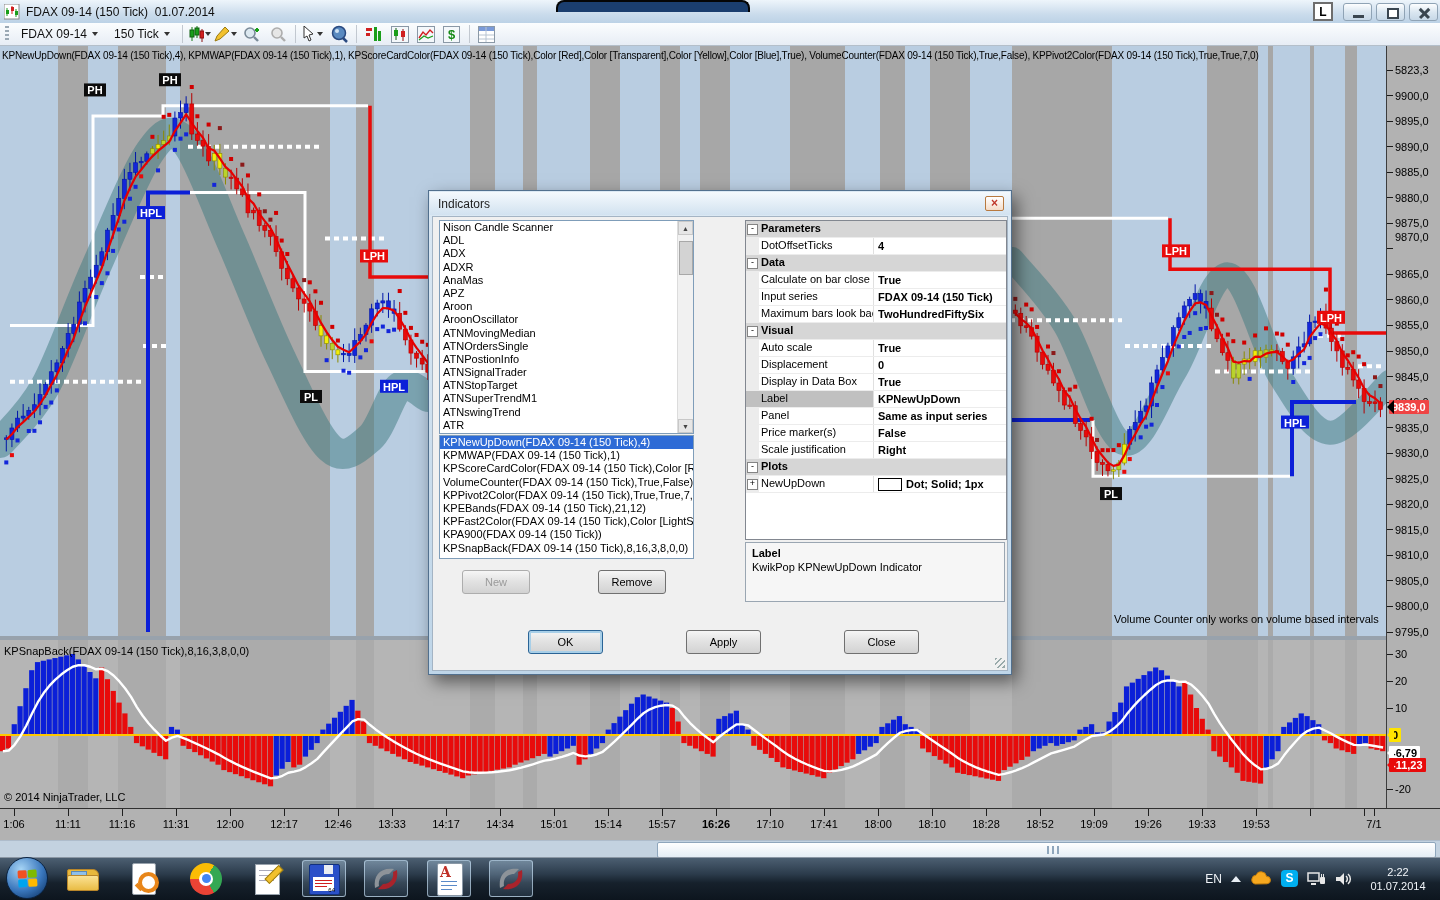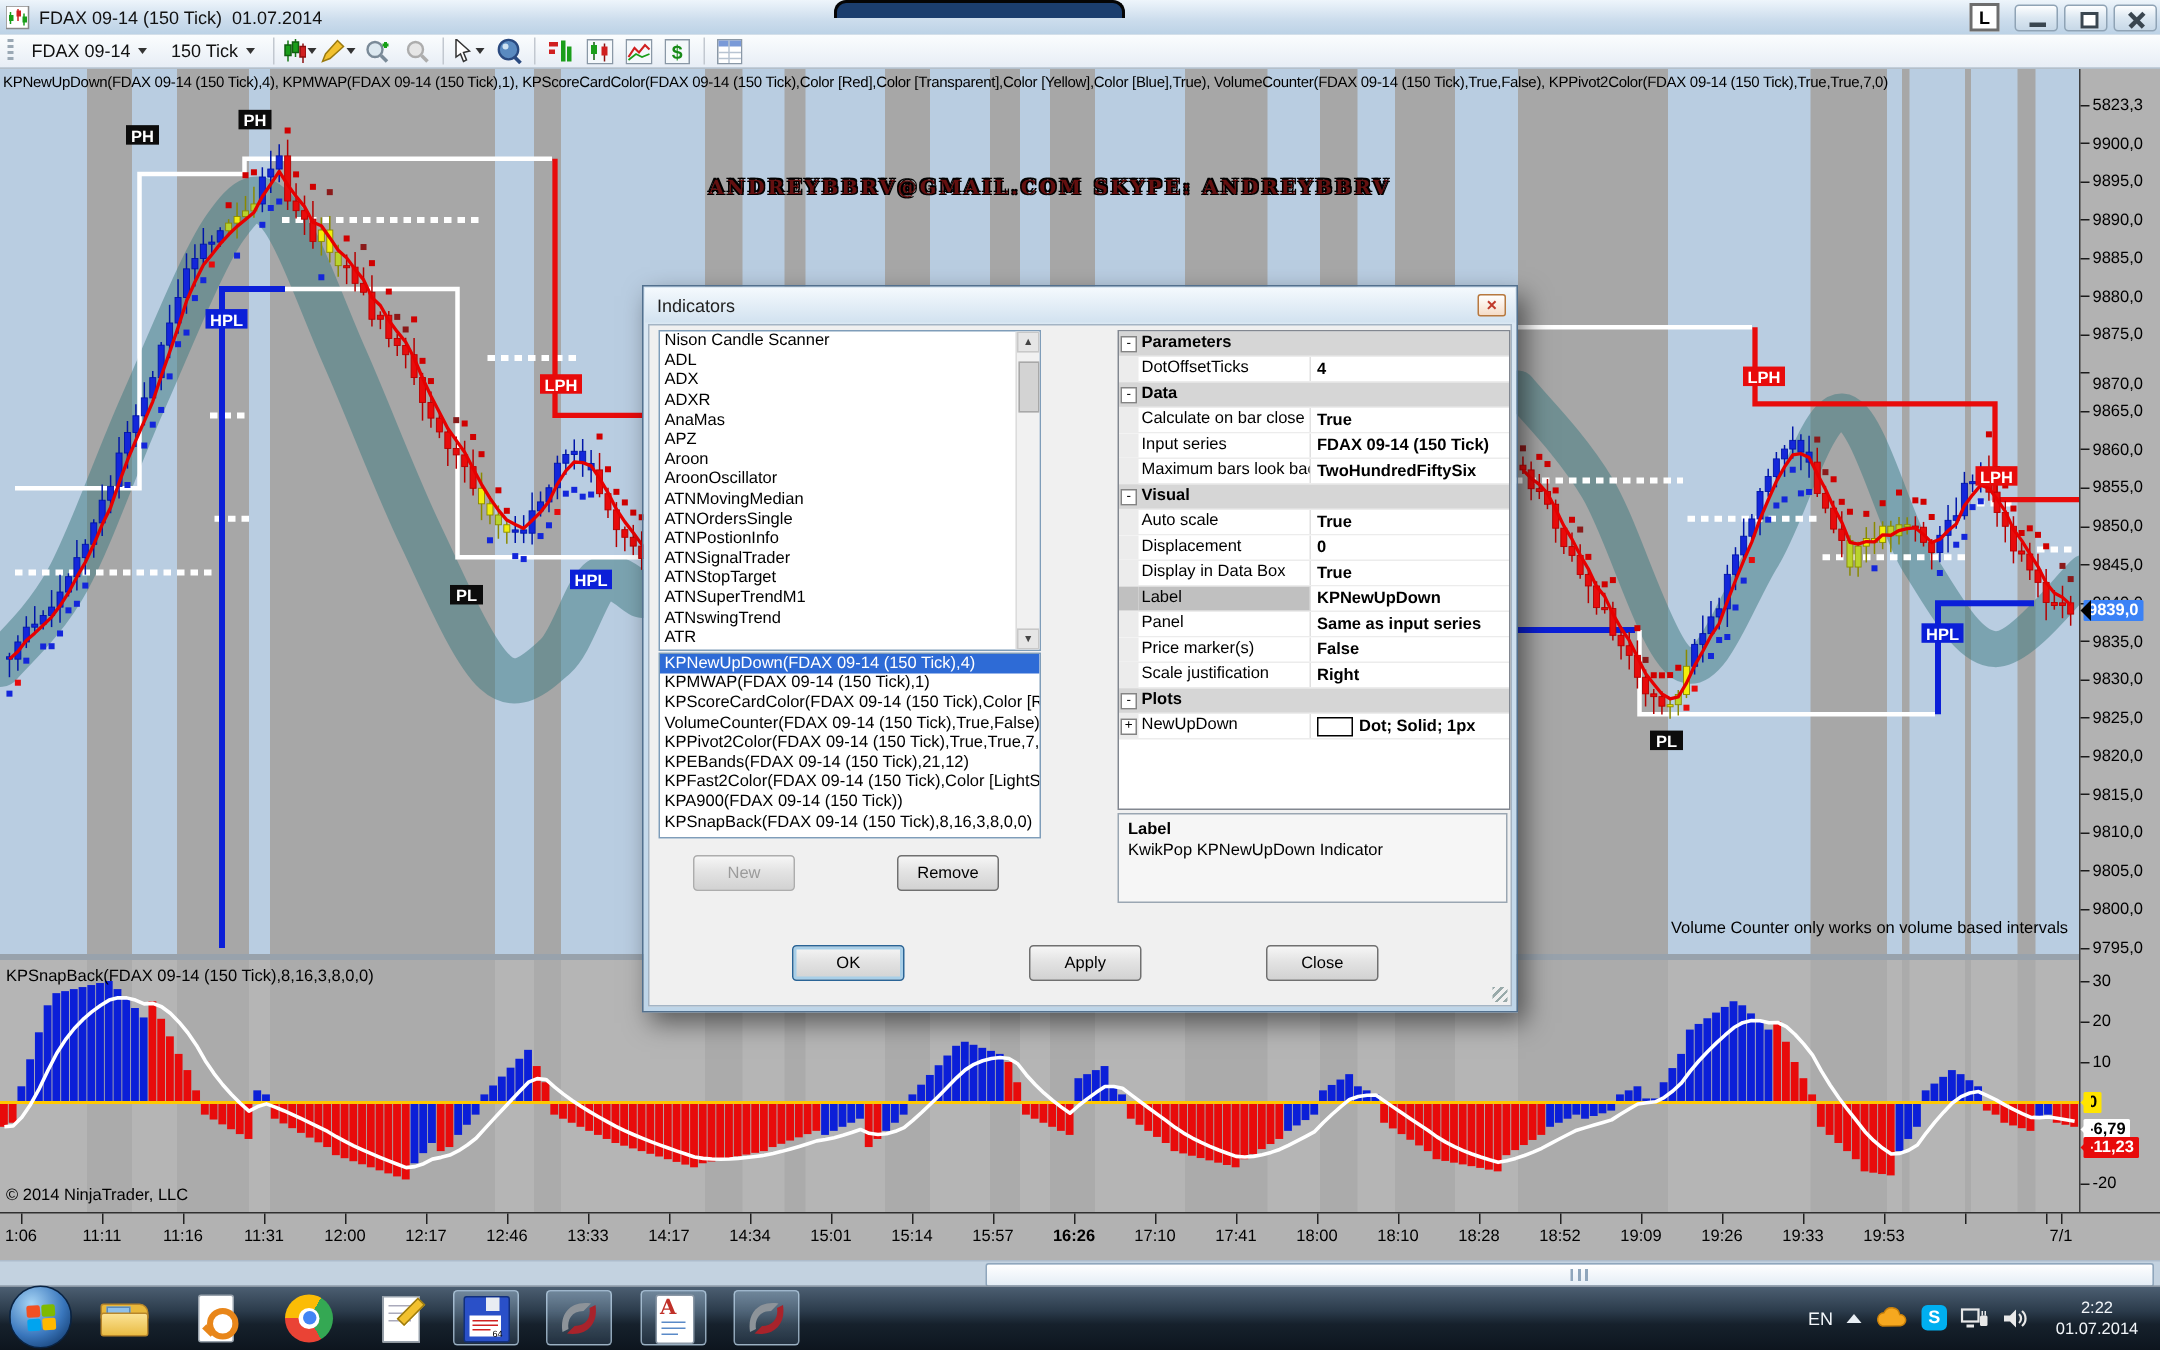--- a/index.html
+++ b/index.html
@@ -996,21 +996,20 @@
         <rect x="1356.8823529411764" y="689" width="5.223529411764706" height="10.799999999999955" fill="#0b1fd8"></rect>
         <rect x="1362.7058823529412" y="689" width="5.223529411764706" height="8.100000000000023" fill="#0b1fd8"></rect>
         <rect x="1368.5294117647059" y="689" width="5.223529411764706" height="13.5" fill="#e80b0b"></rect>
         <rect x="1374.3529411764705" y="689" width="5.223529411764706" height="14.850000000000023" fill="#e80b0b"></rect>
         <rect x="1380.1764705882351" y="689" width="5.223529411764706" height="16.200000000000045" fill="#e80b0b"></rect>
         <rect x="0" y="688" width="1386" height="2" fill="#ffc800"></rect>
         <polyline points="2.911764705882353,705.2 8.735294117647058,704.606 14.558823529411764,698.79668 20.382352941176467,690.3054104 26.205882352941174,679.722220112 32.029411764705884,667.50733168736 37.85294117647059,656.1977187161408 43.6764705882353,647.0792205985898 49.5,639.6697920669001 55.3235294117647,633.5934378121821 61.14705882352941,628.556881493502 66.97058823529412,624.3313675649315 72.79411764705881,620.7384667006467 78.61764705882352,619.1240040265044 84.44117647058823,619.2507231406734 90.26470588235293,620.7355640497252 96.08823529411764,623.2797399587857 101.91176470588235,622.8881971678528 107.73529411764704,625.1567937909252 113.55882352941175,629.5002991569216 119.38235294117646,635.4622333423989 125.20588235294116,642.4885420070711 131.02941176470588,650.9390627655155 136.85294117647058,661.0944689571021 142.67647058823528,669.7284857865396 148.5,677.175818913501 154.3235294117647,683.6975387525307 160.1470588235294,689.497280226974 165.97058823529412,694.7338785770397 171.7941176470588,691.690425290091 177.6176470588235,689.910531726271 183.44117647058823,692.0862147464914 189.26470588235293,694.4762475022633 195.08823529411762,697.0334730517653 200.91176470588235,699.7211089803769 206.73529411764704,702.510465004694 212.55882352941174,705.3791627036613 218.38235294117646,708.3097469088558 224.20588235294116,711.7836025889076 230.02941176470586,714.9387100193479 235.85294117647058,717.8451938150913 241.67647058823528,720.5577511757713 247.49999999999997,723.1190459171016 253.3235294117647,725.5623558153393 259.14705882352945,727.9136375359647 264.97058823529414,730.1931372780524 270.79411764705884,732.4166470768808 276.61764705882354,731.774984719967 282.44117647058823,729.7894880815743 288.2647058823529,726.755800703628 294.0882352941177,725.5775245488298 299.9117647058824,724.0644691480873 305.7352941176471,721.102285935508 311.55882352941177,717.3067830296962 317.38235294117646,712.8612907631631 323.20588235294116,706.4238067952672 329.0294117647059,700.0957693003085 334.8529411764706,693.8531000542406 340.6764705882353,687.6770180423076 346.5,681.552874073 352.3235294117647,675.46924177694 358.1470588235294,673.1000085860131 363.97058823529414,673.6280066970903 369.79411764705884,678.7918452237304 375.61764705882354,683.4136392745097 381.44117647058823,687.6126386341176 387.2647058823529,691.4818581346117 393.0882352941177,695.0938493449971 398.9117647058824,698.5052024890978 404.7352941176471,701.7600579414963 410.55882352941177,704.892845194367 416.38235294117646,707.7324192516063 422.20588235294116,710.3432870162529 428.0294117647059,712.7757638726773 433.8529411764706,715.0690958206883 439.6764705882353,717.2538947401368 445.5,719.3540378973067 451.3235294117647,721.3881495598993 457.1470588235294,723.3707566567215 462.97058823529414,725.3131901922427 468.79411764705884,726.2342883499493 474.61764705882354,726.698173484389 480.44117647058823,726.8054324606805 486.2647058823529,726.6345230336166 492.0882352941176,726.2466422519352 497.9117647058824,725.6895238136524 503.7352941176471,725.0004000032202 509.55882352941177,724.2083120025118 515.3823529411765,722.9964833619592 521.2058823529411,721.5760570223282 527.0294117647059,719.992924477416 532.8529411764705,718.2828810923845 538.6764705882352,716.4738472520598 544.4999999999999,714.5876008566067 550.3235294117646,713.7103286681532 556.1470588235294,712.4320563611595 561.970588235294,710.8410039617045 567.7941176470588,709.0059830901295 573.6176470588234,706.9806668103009 579.4411764705882,709.5589201120348 585.2647058823529,710.3819576873871 591.0882352941176,709.8359269961619 596.9117647058823,708.2220230570064 602.735294117647,705.7751779844649 608.5588235294117,700.8966388278826 614.3823529411765,695.6657782857485 620.2058823529411,690.1601070628838 626.0294117647059,684.4400835090494 631.8529411764705,678.5528651370585 637.6764705882352,672.5352348069057 643.4999999999999,667.2474831493864 649.3235294117646,663.5685368565214 655.1470588235294,661.1444587480867 660.970588235294,659.6991778235076 666.7941176470588,659.017358702336 672.6176470588234,659.673539787822 678.4411764705882,663.1553610345012 684.2647058823529,670.623181606911 690.0882352941176,677.0420816533905 695.9117647058823,682.6428236896446 701.735294117647,687.6054024779228 707.5588235294117,692.0702139327798 713.3823529411764,696.1467668675682 719.2058823529411,691.0104781567032 725.0294117647059,686.4101729622286 730.8529411764705,682.2279349105382 736.6764705882352,678.3717892302199 742.4999999999999,678.3339955995715 748.3235294117646,679.4925165676657 754.1470588235294,683.9601629227793 759.970588235294,688.3359270797679 765.7941176470588,692.640023122219 771.6176470588234,696.8882180353307 777.4411764705882,701.0928100675579 783.2647058823529,705.5603918526953 789.0882352941176,709.3845342165308 794.9117647058823,712.7067938317512 800.735294117647,715.6375849030517 806.5588235294117,718.2630305100946 812.3823529411764,720.6503066550166 818.2058823529411,722.8518106194844 824.0294117647059,724.9084122831978 829.8529411764705,725.3245615808943 835.6764705882352,724.9066580330975 841.4999999999999,723.8381932658161 847.3235294117646,722.2622907473366 853.1470588235294,720.2905867829226 858.970588235294,717.5646576906796 864.7941176470588,714.64643299873 870.6176470588234,711.5782177390095 876.4411764705882,708.3930098364274 882.2647058823528,702.3445476724133 888.0882352941176,696.8347471844825 893.9117647058823,691.7451028038963 899.735294117647,686.9831801870391 905.5588235294117,685.0508805458905 911.3823529411764,684.1376868257946 917.2058823529411,684.0193957241198 923.0294117647059,688.0851286648134 928.8529411764705,692.0880003585545 934.6764705882352,696.0418402796724 940.4999999999999,699.9574354181445 946.3235294117646,703.8431996261528 952.1470588235294,707.7056957083992 957.970588235294,711.9064426525513 963.7941176470588,715.4375966975615 969.6176470588234,718.4464682812408 975.4411764705882,721.0479595450821 981.2647058823528,723.3316941594497 987.0882352941176,725.367578587228 992.9117647058823,727.2101398694664 998.735294117647,728.9019090981838 1004.5588235294117,727.8454890965834 1010.3823529411764,726.278981495335 1016.2058823529411,724.3146055663613 1022.0294117647059,722.0398923417619 1027.8529411764707,719.5231160265743 1033.6764705882354,716.3720305007279 1039.5,713.3201837905677 1045.3235294117646,710.3457433566429 1051.1470588235295,707.4316798181815 1056.9705882352941,705.7527102581815 1062.7941176470588,704.0471140013816 1068.6176470588236,702.3207489210777 1074.4411764705883,700.5781841584405 1080.264705882353,696.8429836435836 1086.0882352941176,693.3355272419952 1091.9117647058824,690.0057112487563 1097.735294117647,689.19045477403 1103.5588235294117,688.5545547237433 1109.3823529411766,685.6825526845198 1115.2058823529412,681.3633910939254 1121.0294117647059,675.9154450532618 1126.8529411764707,668.1020471415443 1132.6764705882354,661.1759967704045 1138.5,654.9420774809155 1144.3235294117646,649.2480204351141 1150.1470588235295,643.975055939389 1155.9705882352941,639.0305436327234 1161.7941176470588,635.7678240335242 1167.6176470588236,634.410902746149 1173.4411764705883,634.5405041419962 1179.264705882353,635.829593230757 1185.0882352941176,635.6470827199905 1190.9117647058824,638.4747245215925 1196.735294117647,643.6502851268422 1202.5588235294117,650.0632223989369 1208.3823529411766,657.4413134711708 1214.2058823529412,667.9482245075133 1220.0294117647059,677.3316151158604 1225.8529411764707,685.838659790371 1231.6764705882354,693.6621546364894 1237.5,700.9524806164618 1243.3235294117646,708.4209348808402 1249.1470588235295,714.4443292070554 1254.9705882352941,719.3405767815032 1260.7941176470588,723.3576498895725 1266.6176470588236,722.9269669138665 1272.4411764705883,720.809034192816 1278.264705882353,717.3750466703964 1284.0882352941176,709.3505364029091 1289.9117647058824,702.1014183942692 1295.735294117647,695.4571063475299 1301.5588235294117,689.2845429510734 1307.3823529411766,685.0639435018372 1313.2058823529412,682.6628759314331 1319.0294117647059,681.6810432265178 1324.8529411764707,684.4792137166838 1330.6764705882354,687.2557866990134 1336.5,690.6095136252304 1342.3235294117646,693.6214206276798 1348.1470588235295,696.3667080895902 1353.9705882352941,698.9040323098803 1359.7941176470588,699.1011452017067 1365.6176470588236,698.6608932573312 1371.4411764705883,699.5054967407184 1377.264705882353,700.4612874577604 1383.0882352941176,701.503804217053" fill="none" stroke="#ffffff" stroke-width="2.4" stroke-linejoin="round"></polyline>
       </svg>
     <div class="indline">KPNewUpDown(FDAX 09-14 (150 Tick),4), KPMWAP(FDAX 09-14 (150 Tick),1), KPScoreCardColor(FDAX 09-14 (150 Tick),Color [Red],Color [Transparent],Color [Yellow],Color [Blue],True), VolumeCounter(FDAX 09-14 (150 Tick),True,False), KPPivot2Color(FDAX 09-14 (150 Tick),True,True,7,0)</div>
     <div class="wm">
-      <div class="wm2">ANDREYBBRV@GMAIL.COM   SKYPE: ANDREYBBRV</div>
     </div>
     <div class="note">Volume Counter only works on volume based intervals</div>
     <div class="p2label">KPSnapBack(FDAX 09-14 (150 Tick),8,16,3,8,0,0)</div>
     <div class="copyright">© 2014 NinjaTrader, LLC</div>
   </div>
 
   <div class="vaxis" id="vaxis">
       <div class="vtick" style="top: 23.5px;"></div>
       <div class="vlab" style="top: 18px;">5823,3</div>
       <div class="vtick" style="top: 49.0455px;"></div>
@@ -1019,21 +1018,21 @@
       <div class="vlab" style="top: 69.091px;">9895,0</div>
       <div class="vtick" style="top: 100.136px;"></div>
       <div class="vlab" style="top: 94.6365px;">9890,0</div>
       <div class="vtick" style="top: 125.682px;"></div>
       <div class="vlab" style="top: 120.182px;">9885,0</div>
       <div class="vtick" style="top: 151.227px;"></div>
       <div class="vlab" style="top: 145.727px;">9880,0</div>
       <div class="vtick" style="top: 176.773px;"></div>
       <div class="vlab" style="top: 171.273px;">9875,0</div>
       <div class="vtick" style="top: 202.319px;"></div>
-      <div class="vlab" style="top: 204px;">9870,0</div>
+      <div class="vlab" style="top: 185px;">9870,0</div>
       <div class="vtick" style="top: 227.864px;"></div>
       <div class="vlab" style="top: 222.364px;">9865,0</div>
       <div class="vtick" style="top: 253.41px;"></div>
       <div class="vlab" style="top: 247.91px;">9860,0</div>
       <div class="vtick" style="top: 278.955px;"></div>
       <div class="vlab" style="top: 273.455px;">9855,0</div>
       <div class="vtick" style="top: 304.5px;"></div>
       <div class="vlab" style="top: 299px;">9850,0</div>
       <div class="vtick" style="top: 330.046px;"></div>
       <div class="vlab" style="top: 324.546px;">9845,0</div>
@@ -1058,21 +1057,21 @@
       <div class="vtick" style="top: 585.501px;"></div>
       <div class="vlab" style="top: 580.001px;">9795,0</div>
       <div class="vtick" style="top: 607.5px;"></div>
       <div class="vlab" style="top: 602px;">30</div>
       <div class="vtick" style="top: 634.5px;"></div>
       <div class="vlab" style="top: 629px;">20</div>
       <div class="vtick" style="top: 661.5px;"></div>
       <div class="vlab" style="top: 656px;">10</div>
       <div class="vtick" style="top: 742.5px;"></div>
       <div class="vlab" style="top: 737px;">-20</div>
-      <div class="mk" style="top: 354.201px; background: #3b82f6; color: rgb(255, 255, 255);">9839,0<span class="arr" style="border-right-color: rgb(0, 0, 0);"></span></div>
+      <div class="mk" style="top: 354.201px; background: #ef4444; color: rgb(255, 255, 255);">9839,0<span class="arr" style="border-right-color: rgb(0, 0, 0);"></span></div>
       <div class="mk" style="top: 682px; background: rgb(255, 228, 0); color: rgb(0, 0, 0);">0<span class="arr" style="border-right-color: rgb(255, 228, 0);"></span></div>
       <div class="mk" style="top: 700.333px; background: rgb(255, 255, 255); color: rgb(0, 0, 0);">-6,79<span class="arr" style="border-right-color: rgb(255, 255, 255);"></span></div>
       <div class="mk" style="top: 712.321px; background: rgb(232, 11, 11); color: rgb(255, 255, 255);">-11,23<span class="arr" style="border-right-color: rgb(232, 11, 11);"></span></div>
     </div>
   <div class="taxis" id="taxis">
       <div class="ttick" style="left: 14px;"></div>
       <div class="ttick" style="left: 68px;"></div>
       <div class="ttick" style="left: 122px;"></div>
       <div class="ttick" style="left: 176px;"></div>
       <div class="ttick" style="left: 230px;"></div>

